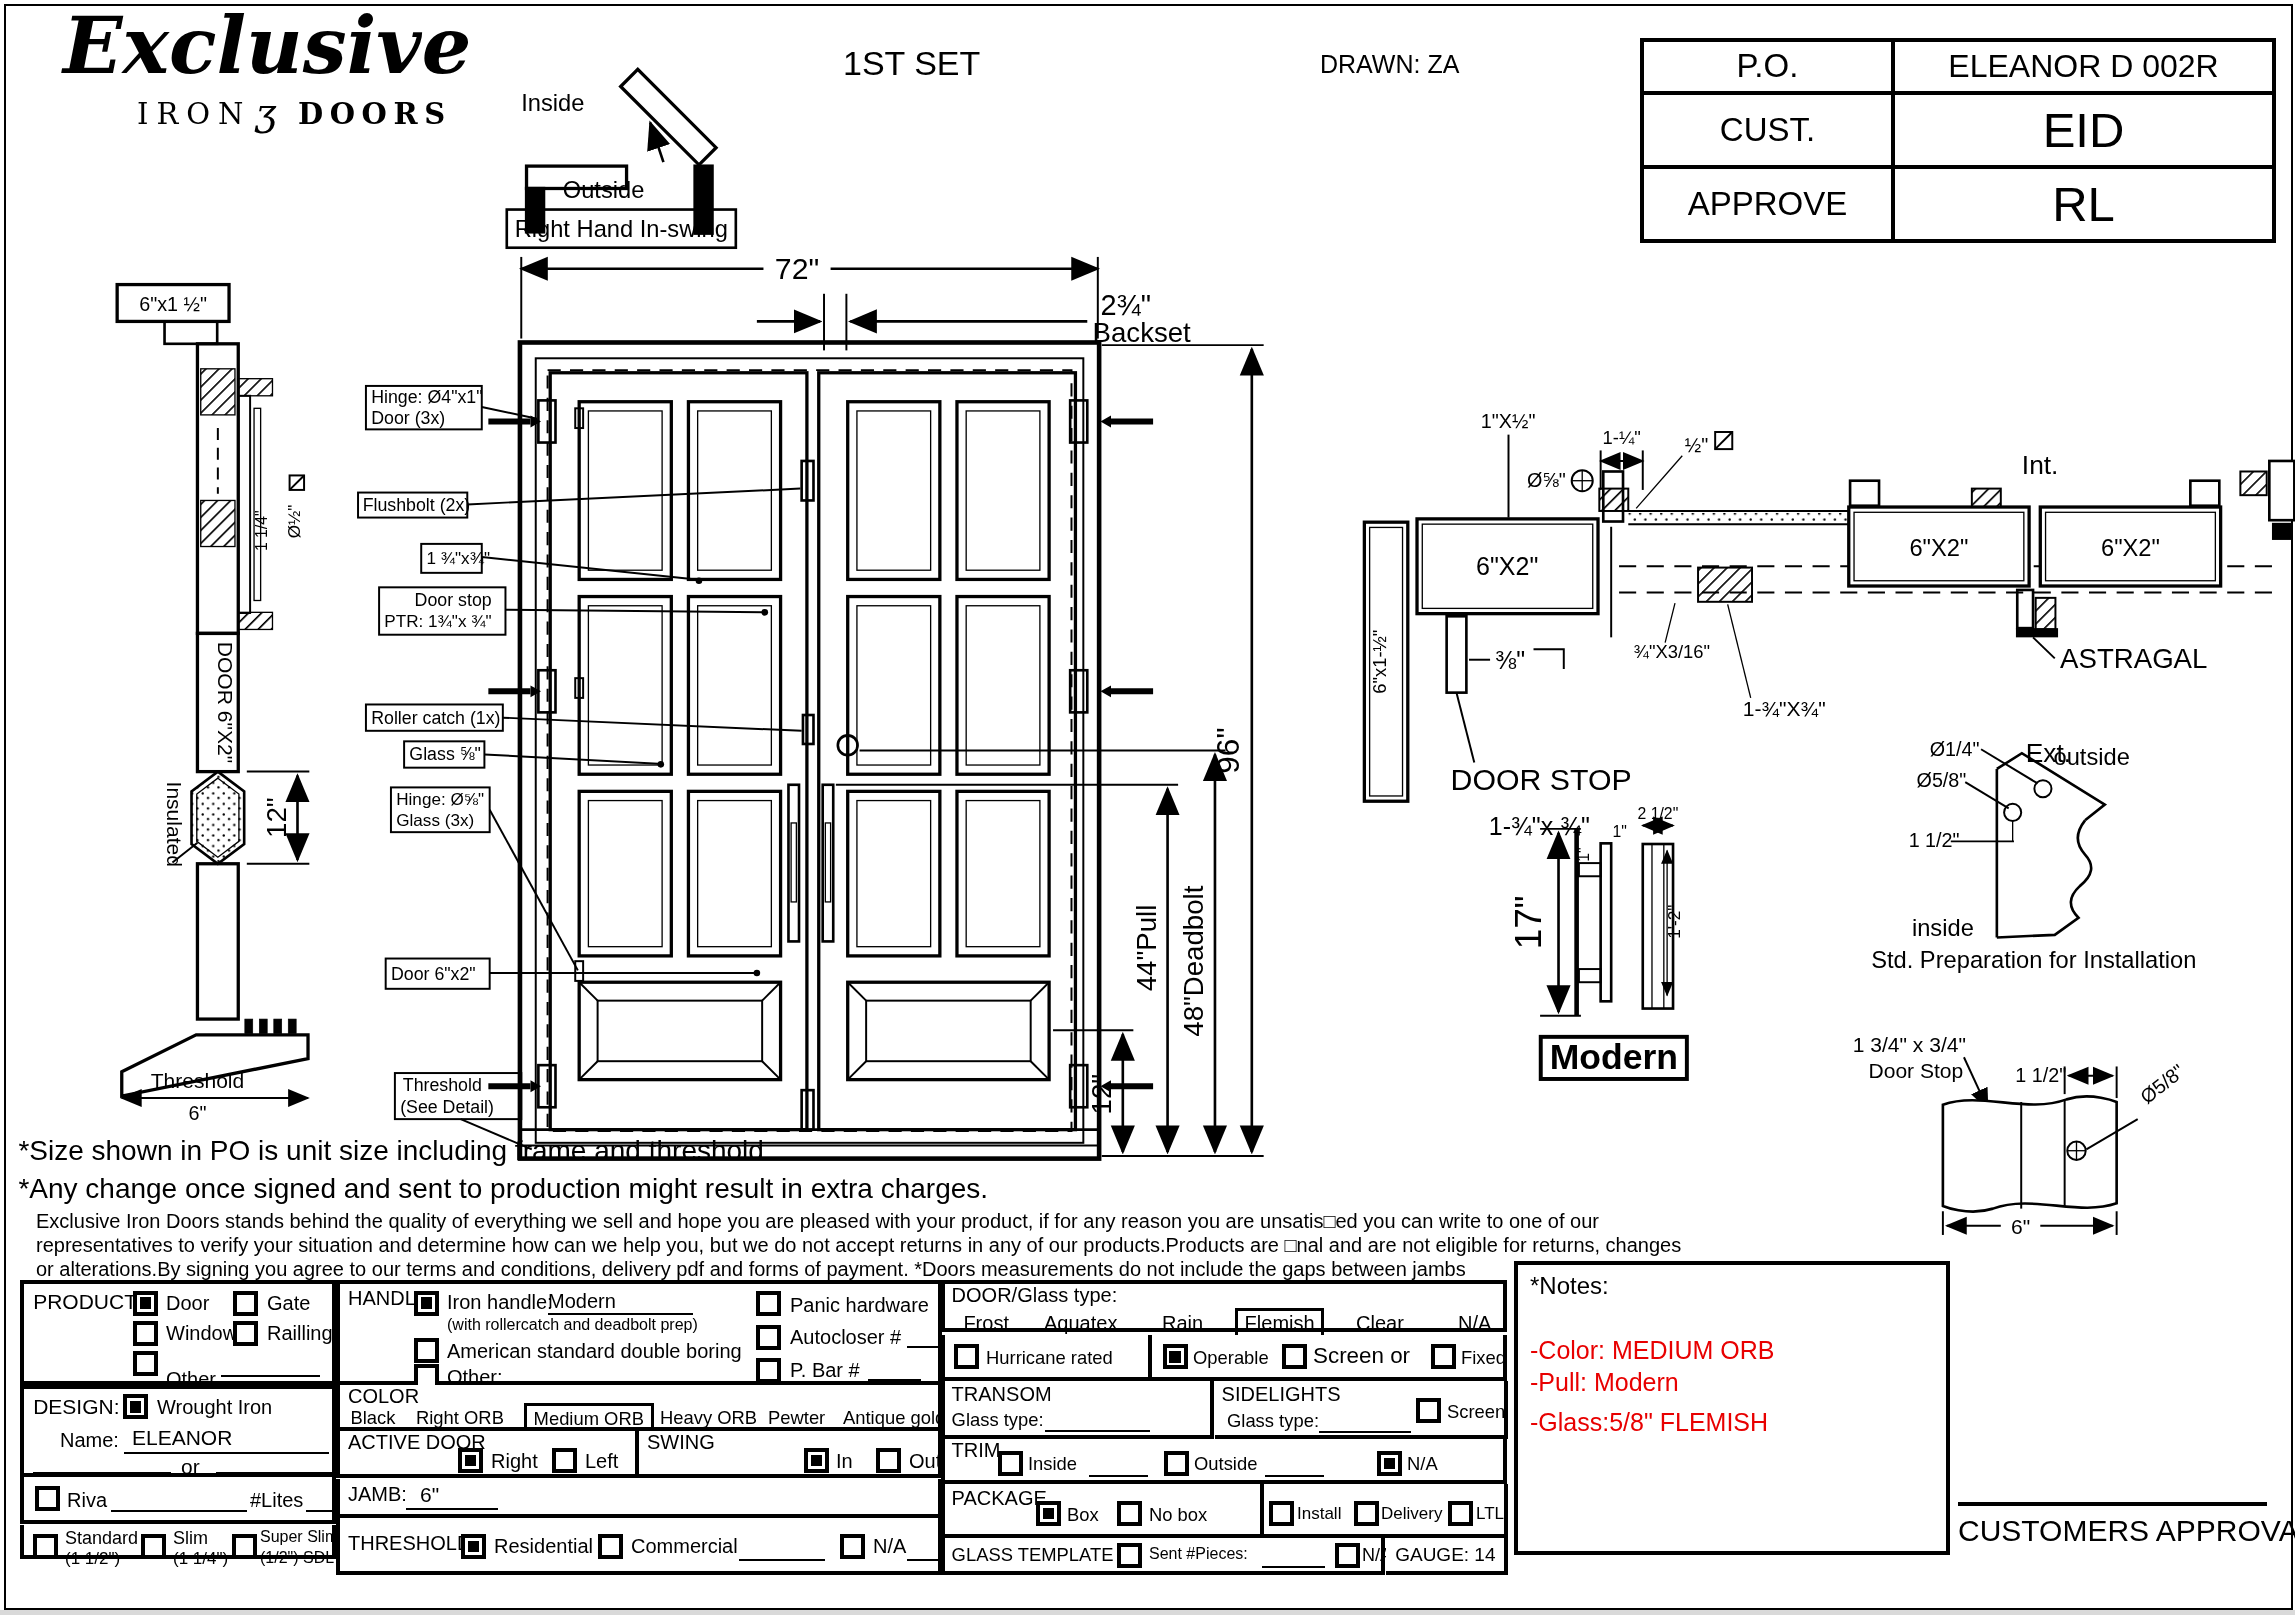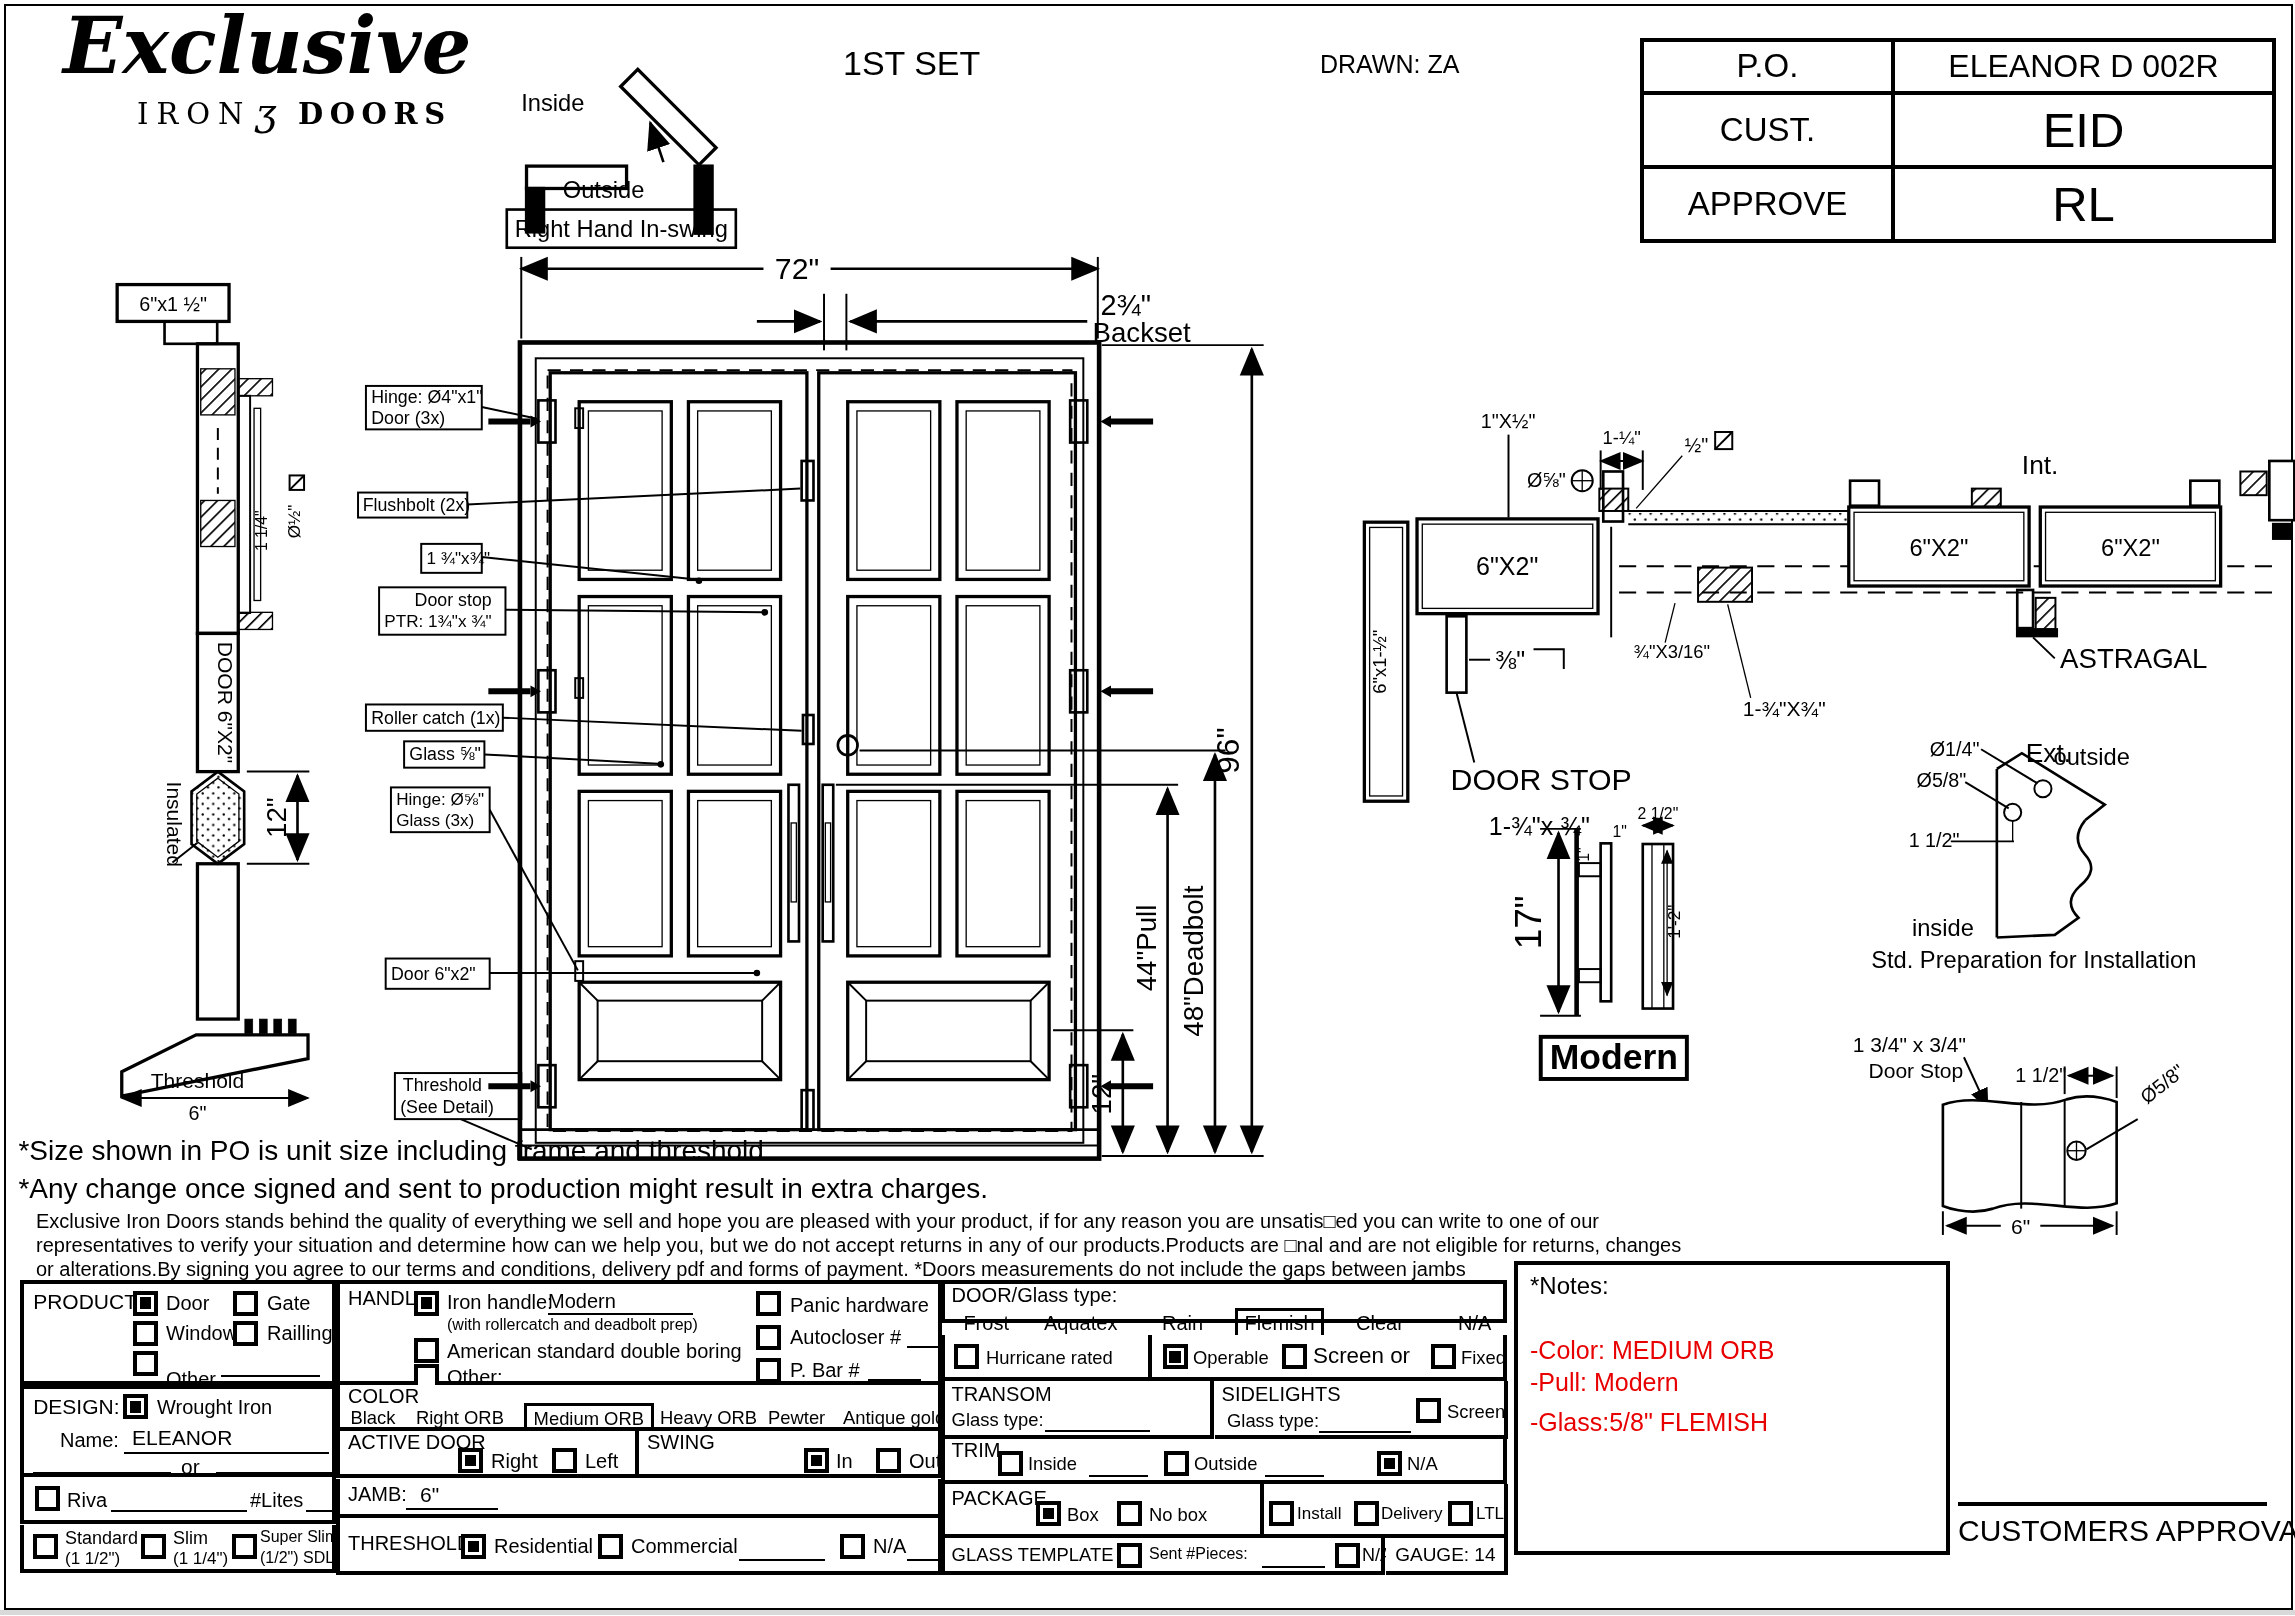--- a/index.html
+++ b/index.html
@@ -429,21 +429,21 @@
   </div>
 
   <div class="sec" style="left:20px;top:1477px;width:316px;height:47px;border-top:none;">
     <span class="cb" style="left:10.5px;top:9.2px;"></span>
     <span class="t" style="left:43px;top:13px;font-size:20px;">Riva</span>
     <span class="ul" style="left:87px;top:33px;width:136px;"></span>
     <span class="t" style="left:226px;top:13px;font-size:20px;">#Lites</span>
     <span class="ul" style="left:282px;top:33px;width:29px;"></span>
   </div>
 
-  <div class="sec" style="left:20px;top:1525px;width:316px;height:48px;border-top:none;">
+  <div class="sec" style="left:20px;top:1525px;width:316px;height:34px;border-top:none;">
     <span class="cb" style="left:9.2px;top:9.2px;"></span>
     <span class="t" style="left:41px;top:4px;font-size:18px;">Standard</span>
     <span class="t" style="left:41px;top:25px;font-size:17px;">(1 1/2")</span>
     <span class="cb" style="left:117px;top:9.2px;"></span>
     <span class="t" style="left:149px;top:4px;font-size:18px;">Slim</span>
     <span class="t" style="left:149px;top:25px;font-size:17px;">(1 1/4")</span>
     <span class="cb" style="left:208px;top:9.2px;"></span>
     <span class="t" style="left:236px;top:4px;font-size:16px;">Super Slim</span>
     <span class="t" style="left:236px;top:25px;font-size:16px;">(1/2") SDL</span>
   </div>
@@ -505,21 +505,21 @@
     <span class="cb on" style="left:121px;top:16px;"></span>
     <span class="t" style="left:154px;top:18.4px;font-size:20px;">Residential</span>
     <span class="cb" style="left:258px;top:16px;"></span>
     <span class="t" style="left:291px;top:18.4px;font-size:20px;">Commercial</span>
     <span class="ul" style="left:399px;top:41px;width:86px;"></span>
     <span class="cb" style="left:500px;top:16px;"></span>
     <span class="t" style="left:533px;top:18.4px;font-size:20px;">N/A</span>
     <span class="ul" style="left:567px;top:41px;width:32px;"></span>
   </div>
 
-  <div class="sec" style="left:941px;top:1280px;width:566px;height:43px;">
+  <div class="sec" style="left:941px;top:1280px;width:566px;height:52px;">
     <span class="t" style="left:6.6px;top:1.3px;font-size:20px;">DOOR/Glass type:</span>
     <span class="opt" style="left:18.4px;top:28px;font-size:20px;">Frost</span>
     <span class="opt" style="left:99px;top:28px;font-size:20px;">Aquatex</span>
     <span class="opt" style="left:217px;top:28px;font-size:20px;">Rain</span>
     <span class="opt on" style="left:298px;top:28px;font-size:20px;">Flemish</span>
     <span class="opt" style="left:411px;top:28px;font-size:20px;">Clear</span>
     <span class="opt" style="left:513px;top:28px;font-size:20px;">N/A</span>
   </div>
 
   <div class="sec" style="left:941px;top:1335px;width:211px;height:46px;border-top:none;">

